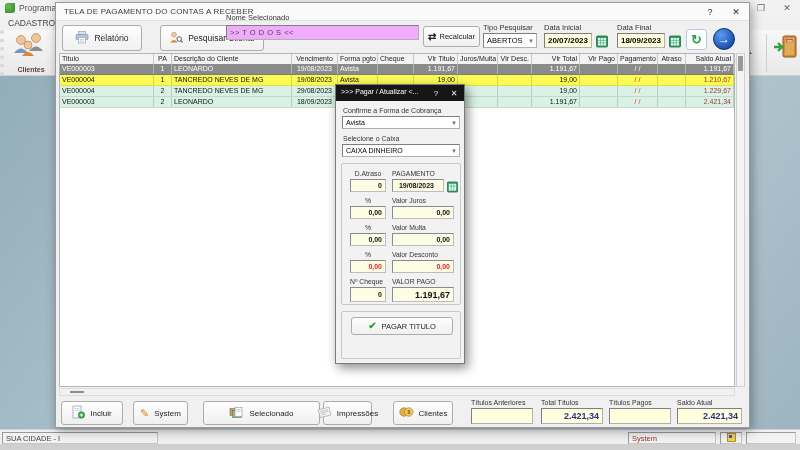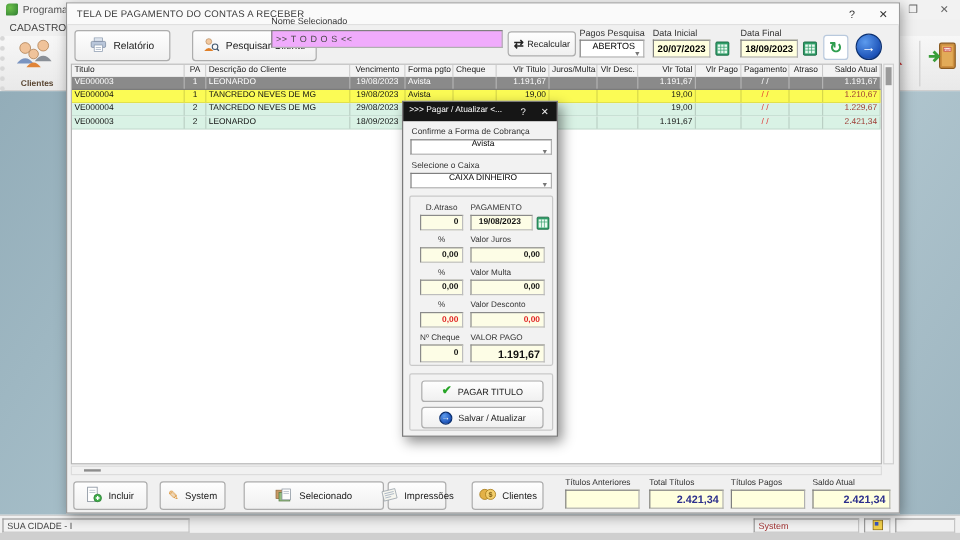--- a/index.html
+++ b/index.html
@@ -27,21 +27,21 @@
   .mw { position:absolute; left:55px; top:2px; width:695px; height:426px; background:#f0f0f0; border:1px solid #9a9a9a; box-shadow:2px 3px 10px rgba(0,0,0,.35); }
   .mw-titlebar { position:absolute; left:0; top:0; width:100%; height:18px; background:#fafafa; border-bottom:1px solid #e0e0e0; }
   .mw-title { position:absolute; left:8px; top:4px; font-size:8px; color:#3c3c3c; letter-spacing:.2px; }
   .mw-help, .mw-close { position:absolute; top:0; width:24px; height:18px; font-size:9px; color:#333; display:flex; align-items:center; justify-content:center; }
   .mw-help { left:642px; } .mw-close { left:668px; }
 
   .btn { background:linear-gradient(#fefefe,#f0f0f0); border:1px solid #adadad; border-radius:3px; display:flex; align-items:center; justify-content:center; gap:5px; font-size:8.5px; color:#222; position:absolute; }
   .fieldlbl { position:absolute; font-size:7.5px; color:#333; white-space:nowrap; }
   .sunken { border:1px solid #b0b0b0; border-top-color:#7f7f7f; border-left-color:#7f7f7f; background:#f0abfc; position:absolute; font-size:7.5px; display:flex; align-items:center; }
   .yellow { background:#ffffde; }
-  .selectbox { justify-content:flex-start; padding-left:3px; background:#fff;flex-direction:column; }
+  .selectbox { justify-content:flex-start; padding-left:3px; background:#fff; }
   .chev { margin-left:auto; margin-right:2px; font-size:6px; color:#777; }
 
   
   .tbl { position:absolute; left:3px; top:50px; width:676px; height:334px; background:#fff; border:1px solid #b5b5b5; overflow:hidden; }
   .thead, .trow { display:flex; width:674px; }
   .thead { height:10px; background:#f3f3f3; border-bottom:1px solid #b9b9b9; }
   .cell { height:10px; line-height:9px; font-size:7px; padding:0 2px; border-right:1px solid rgba(0,0,0,.14); overflow:hidden; white-space:nowrap; color:#111; }
   .cell.h { color:#222; background:#f3f3f3; border-right:1px solid #c9c9c9; }
   .trow { border-bottom:1px solid rgba(0,0,0,.10); }
   .trow.selected { background:#8a8a8a; }
@@ -198,21 +198,21 @@
   </div>
 
   <div class="fieldlbl" style="left:170px;top:10px;text-align:center;">Nome Selecionado</div>
   <div class="sunken" style="left:170px;top:22px;width:193px;height:15px;color:#4a4a4a;padding-left:3px;letter-spacing:.5px;">&gt;&gt; T O D O S &lt;&lt;</div>
 
   <div class="btn" style="left:367px;top:23px;width:57px;height:21px;font-size:7.5px;gap:3px;">
     <span style="font-size:10px;font-weight:bold;">⇄</span>
     <span>Recalcular</span>
   </div>
 
-  <div class="fieldlbl" style="left:427px;top:20px;">Pagos  Pesquisa</div>
+  <div class="fieldlbl" style="left:427px;top:20px;">Tipo  Pesquisar</div>
   <div class="sunken selectbox" style="left:427px;top:30px;width:54px;height:15px;">
     <span>ABERTOS</span>
     <span class="chev">▼</span>
   </div>
 
   <div class="fieldlbl" style="left:488px;top:20px;">Data Inicial</div>
   <div class="sunken yellow" style="left:488px;top:30px;width:48px;height:15px;justify-content:center;font-weight:bold;font-size:8px;">20/07/2023</div>
   <span class="cal" style="left:540px;top:31px;">
     <svg width="12" height="13" viewBox="0 0 12 13">
       <rect x="0.5" y="1" width="11" height="11" rx="1" fill="#2f9e68" stroke="#1c6b45" stroke-width="0.8"></rect>
@@ -450,18 +450,14 @@
     <div class="gl" style="left:50px;top:114px;">VALOR PAGO</div>
     <div class="gf" style="left:8px;top:123px;width:36px;height:15px;">0</div>
     <div class="gf" style="left:50px;top:123px;width:62px;height:15px;font-size:9px;">1.191,67</div>
   </div>
 
   <div class="grp" style="top:226px;height:48px;">
     <div class="btn dlg-btn" style="top:5px;">
       <span class="check-ic">✔</span>
       <span>PAGAR TITULO</span>
     </div>
-    <div class="btn dlg-btn" style="top:27px;">
-      <span class="bluecircle mini-go">→</span>
-      <span>Salvar / Atualizar</span>
-    </div>
   </div>
 </div>
 
 </body></html>

